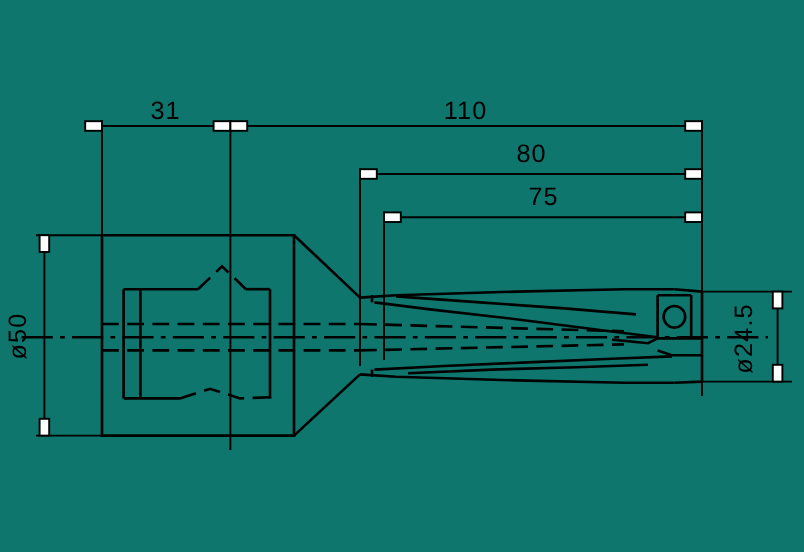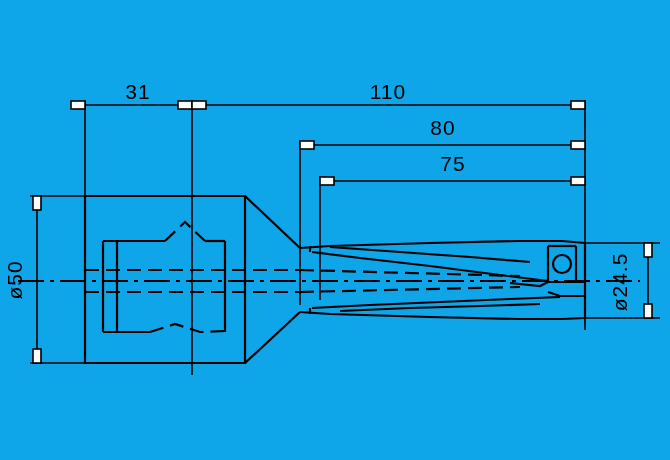--- a/index.html
+++ b/index.html
@@ -1,18 +1,18 @@
 <!DOCTYPE html>
 <html><head>
 <meta charset="utf-8">
 <style>
   html,body{margin:0;padding:0;background:#ffffff;}
   body{width:670px;height:460px;overflow:hidden;
        font-family:"Liberation Sans",sans-serif;}
-  #sheet{position:relative;width:670px;height:460px;background:#0ea5e9;}
+  #sheet{position:relative;width:670px;height:460px;background:#0f766e;}
   svg{display:block;}
   .dimtext{font-family:"Liberation Sans",sans-serif;font-size:21px;fill:#000;
            letter-spacing:1px;}
 </style>
 </head>
 <body>
 
 <div id="sheet">
 <svg width="670" height="460" viewBox="0 0 670 460">
 

